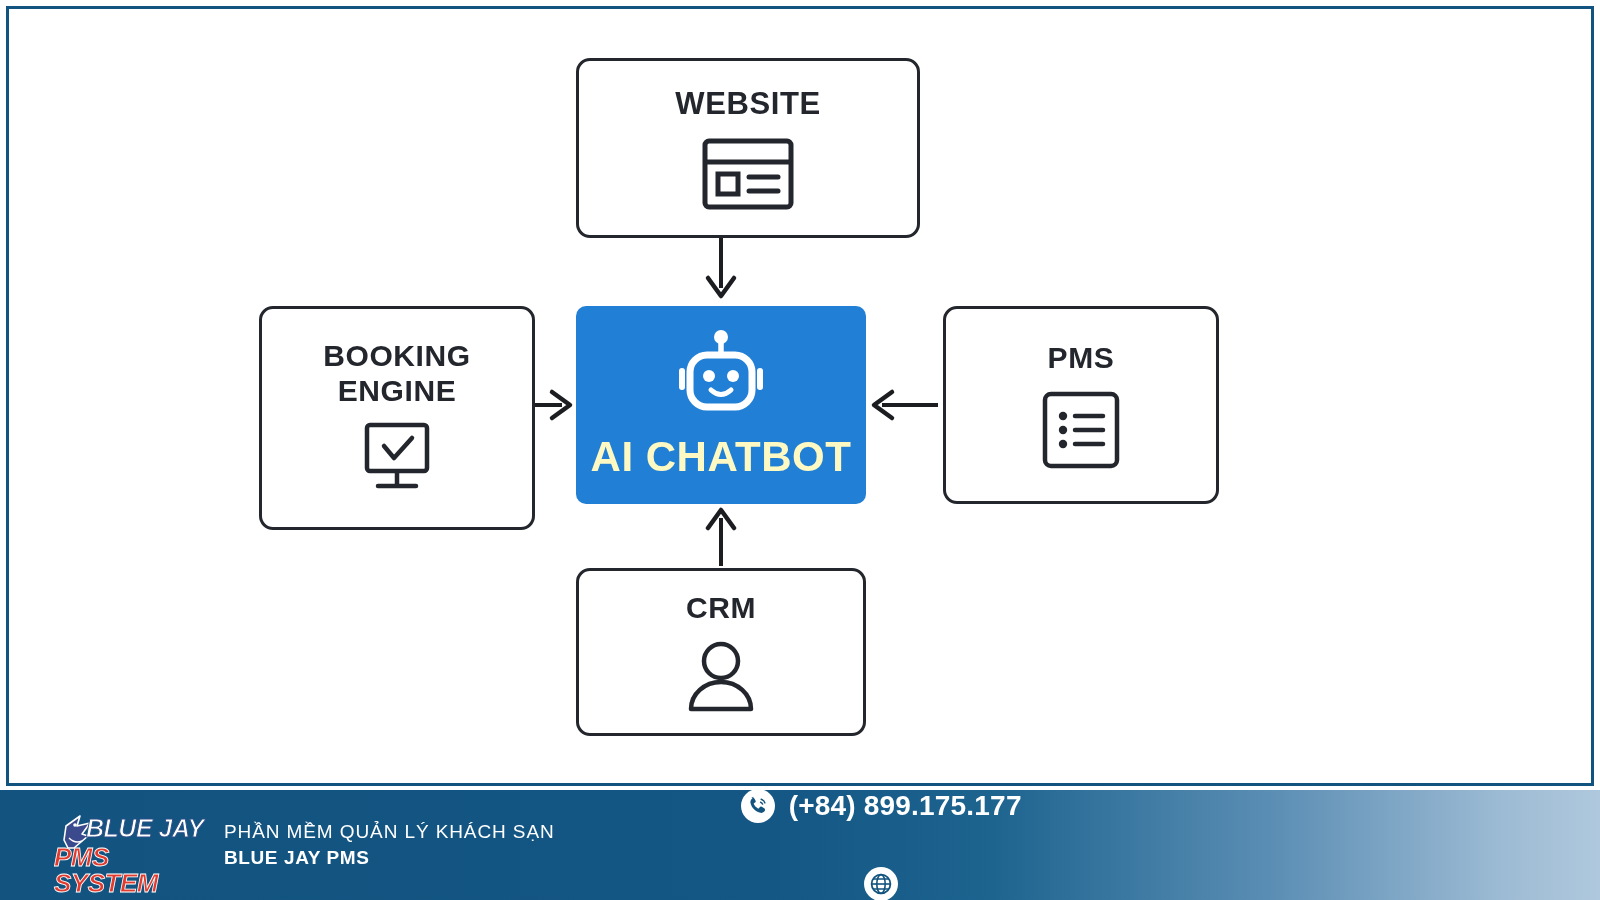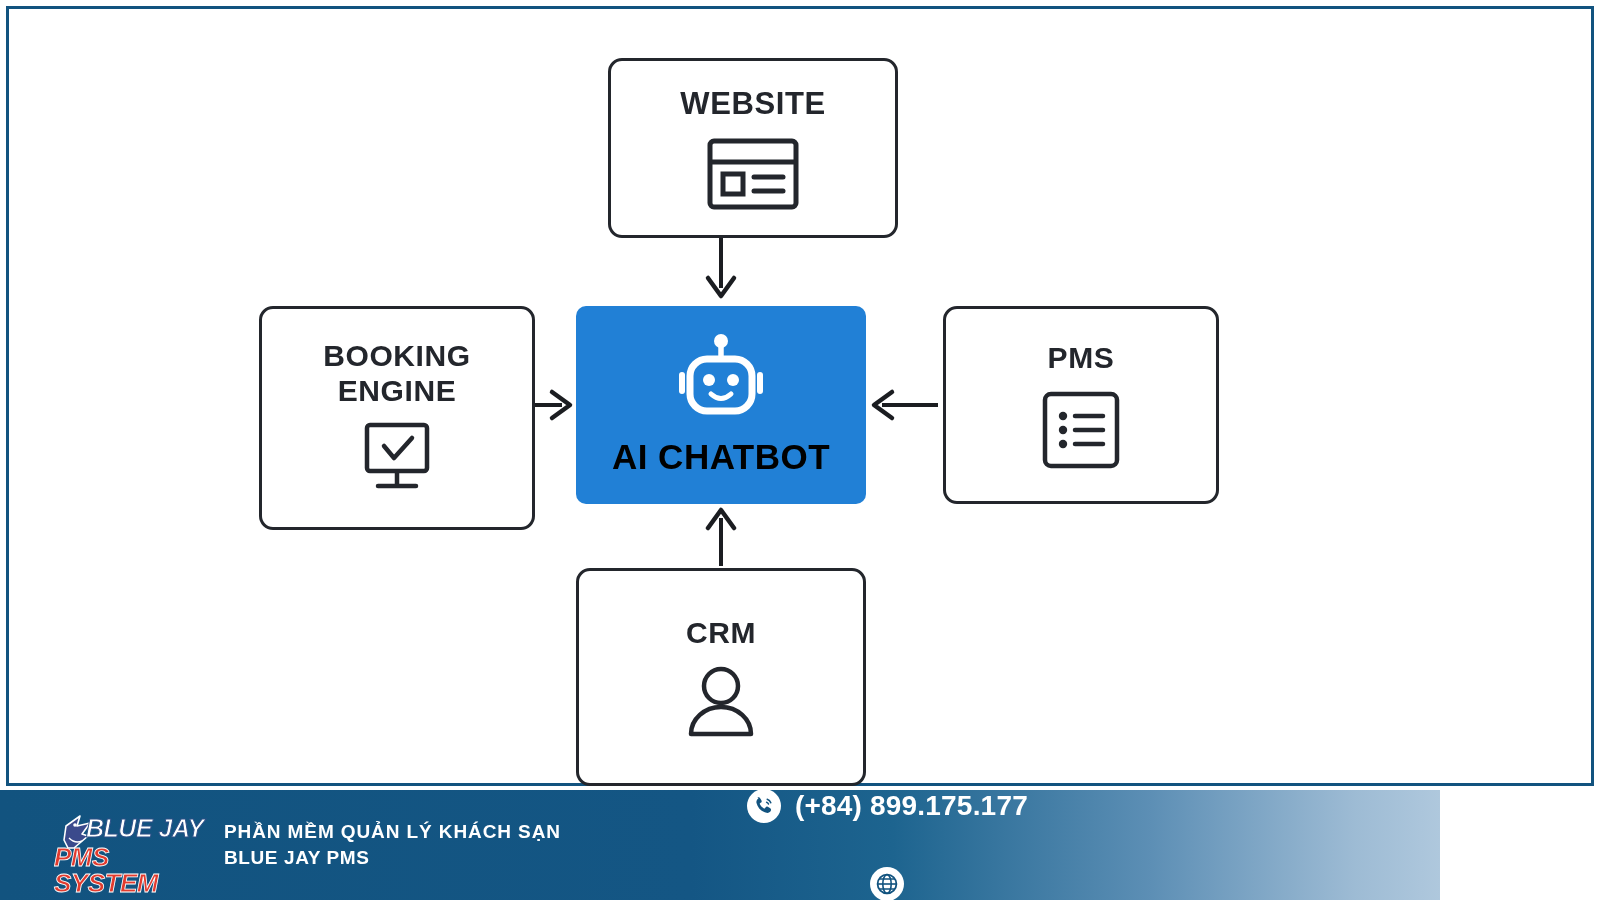--- a/index.html
+++ b/index.html
@@ -62,23 +62,23 @@
     line-height: 1.18;
     text-transform: uppercase;
   }
   .node .node-icon {
     margin-top: 14px;
     display: block;
   }
 
   
   #node-website {
-    left: 608px;
+    left: 576px;
     top: 58px;
-    width: 290px;
+    width: 344px;
     height: 180px;
   }
   #node-website .node-label { font-size: 31px; }
   #node-website .node-icon { margin-top: 16px; }
 
   
   #node-booking {
     left: 224px;
     top: 306px;
     width: 276px;
@@ -94,58 +94,58 @@
     width: 276px;
     height: 198px;
     border-radius: 14px;
   }
 
   
   #node-crm {
     left: 576px;
     top: 568px;
     width: 290px;
-    height: 218px;
+    height: 168px;
   }
 
   
   #node-chatbot {
     position: absolute;
     left: 576px;
     top: 306px;
     width: 290px;
     height: 198px;
     background: #2180d6;
     border-radius: 10px;
     display: flex;
     flex-direction: column;
     align-items: center;
     justify-content: center;
     box-sizing: border-box;
   }
   #node-chatbot .chatbot-label {
-    color: #000000;
-    font-weight: 700;
-    font-size: 35px;
+    color: #fef9c3;
+    font-weight: 700;
+    font-size: 42px;
     letter-spacing: 0.5px;
     margin-top: 12px;
   }
 
   
   .connector {
     position: absolute;
     pointer-events: none;
   }
 
   
   #footer {
     position: absolute;
     left: 0;
     top: 790px;
-    width: 1440px;
+    width: 1600px;
     height: 110px;
     background: linear-gradient(90deg,
         #12537f 0%, #145684 48%, #1d648f 62%,
         #5d8fb5 80%, #9dbbd4 94%, #afc8dd 100%);
     display: flex;
     align-items: center;
   }
 
   #footer-logo {
     margin-left: 54px;
@@ -184,21 +184,21 @@
     top: 0px;
   }
 
   #footer-brand {
     margin-left: 20px;
     flex: none;
   }
   .brand-tagline {
     color: #ffffff;
     font-size: 19px;
-    font-weight: 700;
+    font-weight: 400;
     letter-spacing: 0.9px;
     line-height: 1.25;
   }
   .brand-name {
     color: #ffffff;
     font-size: 19px;
     font-weight: 700;
     letter-spacing: 0.6px;
     line-height: 1.25;
     margin-top: 2px;

